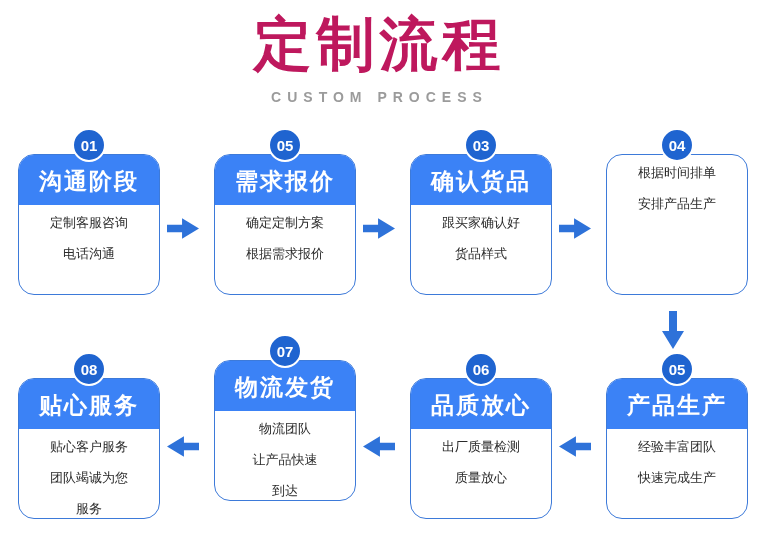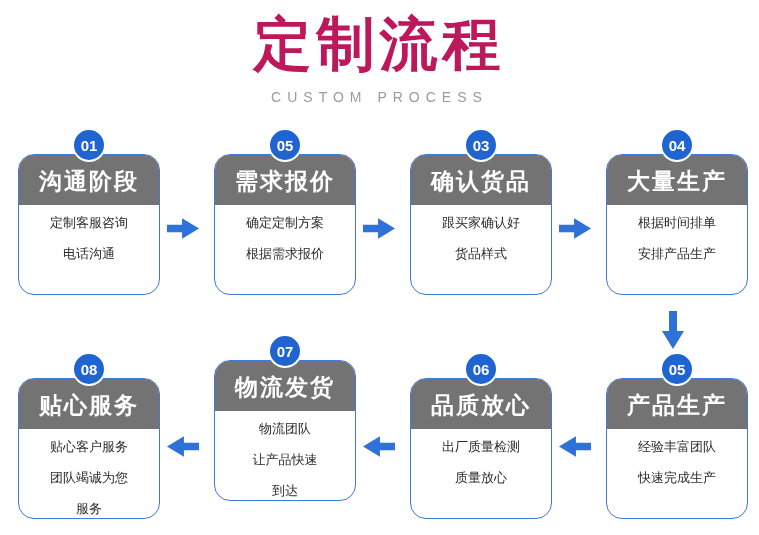--- a/index.html
+++ b/index.html
@@ -6,41 +6,41 @@
   body { background:#ffffff; font-family:"Liberation Sans","DejaVu Sans",sans-serif; }
   .canvas { position:relative; width:759px; height:535px; background:#ffffff; overflow:hidden; }
 
   .main-title {
     position:absolute; top:6px; left:0; width:100%;
     text-align:center; font-size:58px; font-weight:800;
     color:#be185d; letter-spacing:5px;
   }
   .sub-title {
     position:absolute; top:89px; left:0; width:100%;
-    text-align:center; font-size:14px; font-weight:400;
+    text-align:center; font-size:14px; font-weight:700;
     color:#9b9b9b; letter-spacing:6px;
   }
 
   .step { position:absolute; width:150px; display:flex; flex-direction:column; align-items:center; }
   .badge {
     position:relative; z-index:2;
     width:34px; height:34px; border-radius:50%;
     background:#1f64d0; border:2.5px solid #ffffff;
     color:#ffffff; font-size:15px; font-weight:700;
     display:flex; align-items:center; justify-content:center;
     margin-bottom:-8px;
   }
   .card {
     width:142px; height:141px;
     border:1.5px solid #3d7ad9; border-radius:16px;
     overflow:hidden; background:#ffffff;
     display:flex; flex-direction:column;
   }
   .card-header {
-    background:#737373; color:#ffffff;
+    background:#3b82f6; color:#ffffff;
     font-size:23px; font-weight:700; letter-spacing:2px;
     text-align:center; padding:11px 0 8px 0;
   }
   .card-body {
     flex:1; padding-top:2px;
     text-align:center; color:#2b2b2b;
     font-size:13px; line-height:31px;
   }
 
   .arrow { position:absolute; line-height:0; }
@@ -91,21 +91,20 @@
         <div>货品样式</div>
       </div>
     </div>
   </div>
 
   <div class="step" style="left:602px; top:128px;">
     <div class="badge">
         <span>04</span>
       </div>
     <div class="card">
-      <div class="card-header">大量生产</div>
       <div class="card-body">
         <div>根据时间排单</div>
         <div>安排产品生产</div>
       </div>
     </div>
   </div>
 
   <div class="step" style="left:602px; top:352px;">
     <div class="badge">
         <span>05</span>

